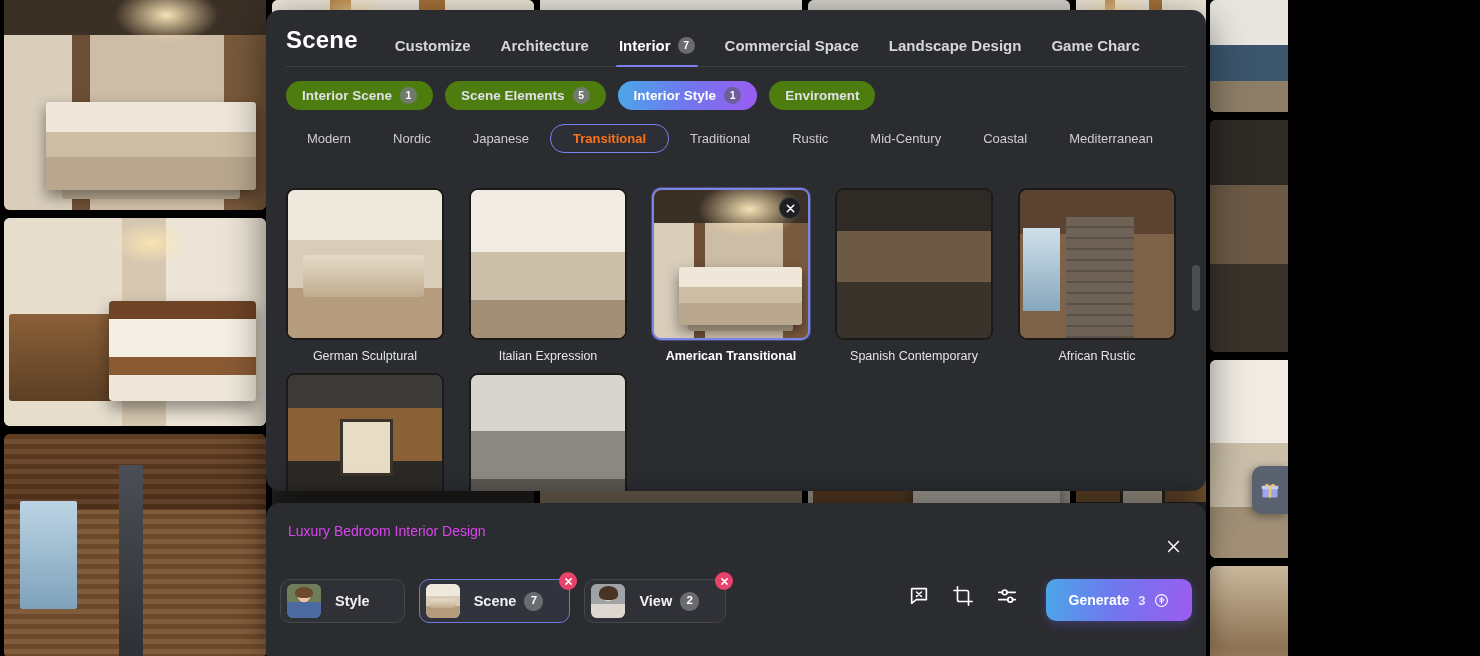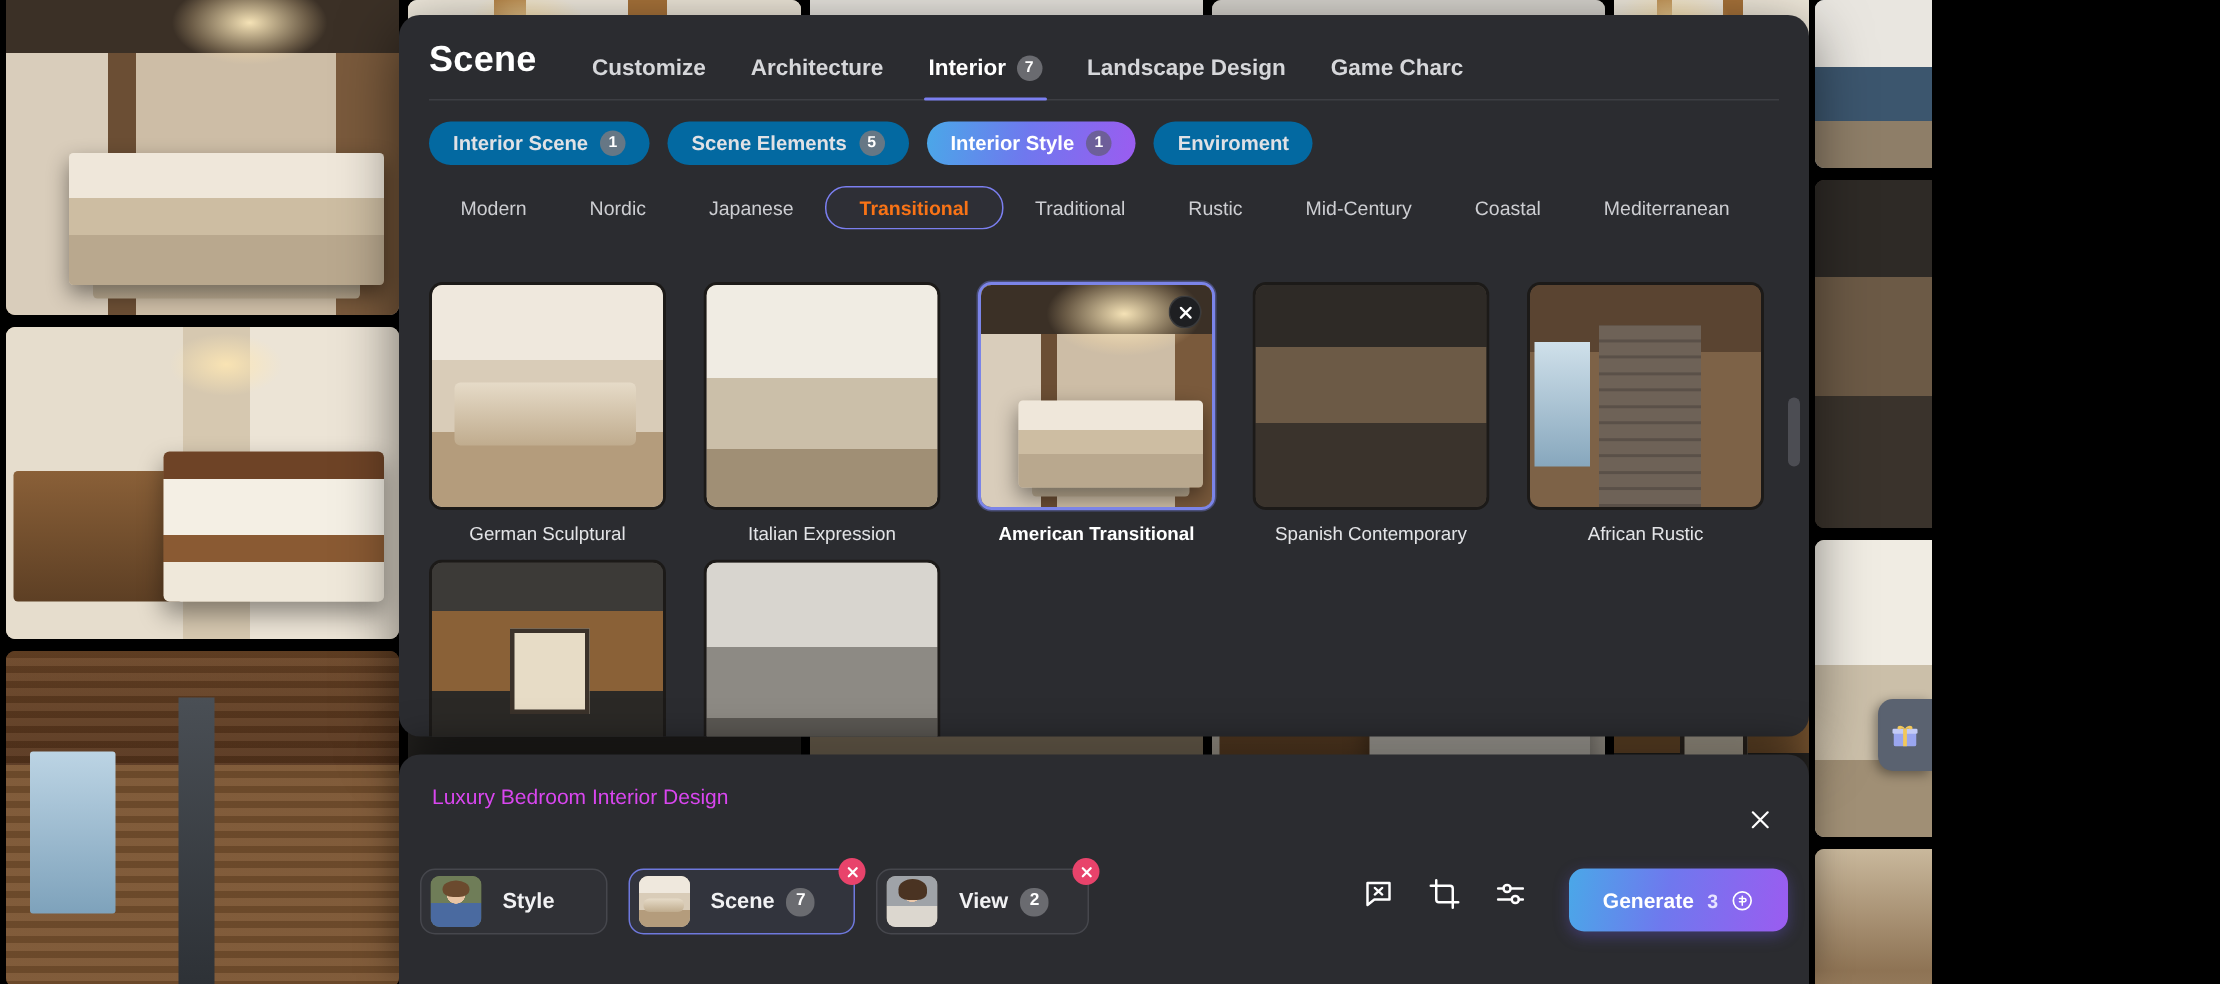--- a/index.html
+++ b/index.html
@@ -193,21 +193,21 @@
   .count-badge {
     display:inline-flex; align-items:center; justify-content:center;
     min-width:17px; height:17px; padding:0 4px;
     border-radius:9px; background:#6a6b70; color:#fff;
     font-size:10.5px; font-weight:700; line-height:1;
   }
 
   
   .chiprow { display: flex; gap: 12px; padding: 14px 0 0 0; }
   .chip {
-    height: 29px; border-radius: 15px; background: #0369a1;
+    height: 29px; border-radius: 15px; background: #4d7c0f;
     color: #e0e1e5; font-size: 13.5px; font-weight: 600;
     display: flex; align-items: center; gap: 8px;
     padding: 0 16px; cursor: pointer; white-space: nowrap;
   }
   .chip.grad {
     background: linear-gradient(100deg, #4aa8e8 0%, #6f78ee 48%, #9b5cf0 100%);
     color: #fff;
   }
   .chip .count-badge { background: rgba(120,122,128,.85); }
   .chip.grad .count-badge { background: rgba(90,90,100,.62); }
@@ -492,20 +492,23 @@
         <div class="brand">Scene</div>
       <div class="tab">
             <span>Customize</span>
           </div>
           <div class="tab">
             <span>Architecture</span>
           </div>
           <div class="tab active">
             <span>Interior</span>
             <span class="count-badge">7</span>
+          </div>
+          <div class="tab">
+            <span>Commercial Space</span>
           </div>
           <div class="tab">
             <span>Landscape Design</span>
           </div>
           <div class="tab">
             <span>Game Charc</span>
           </div>
         </div>
 
       <div class="chiprow" id="chiprow">

